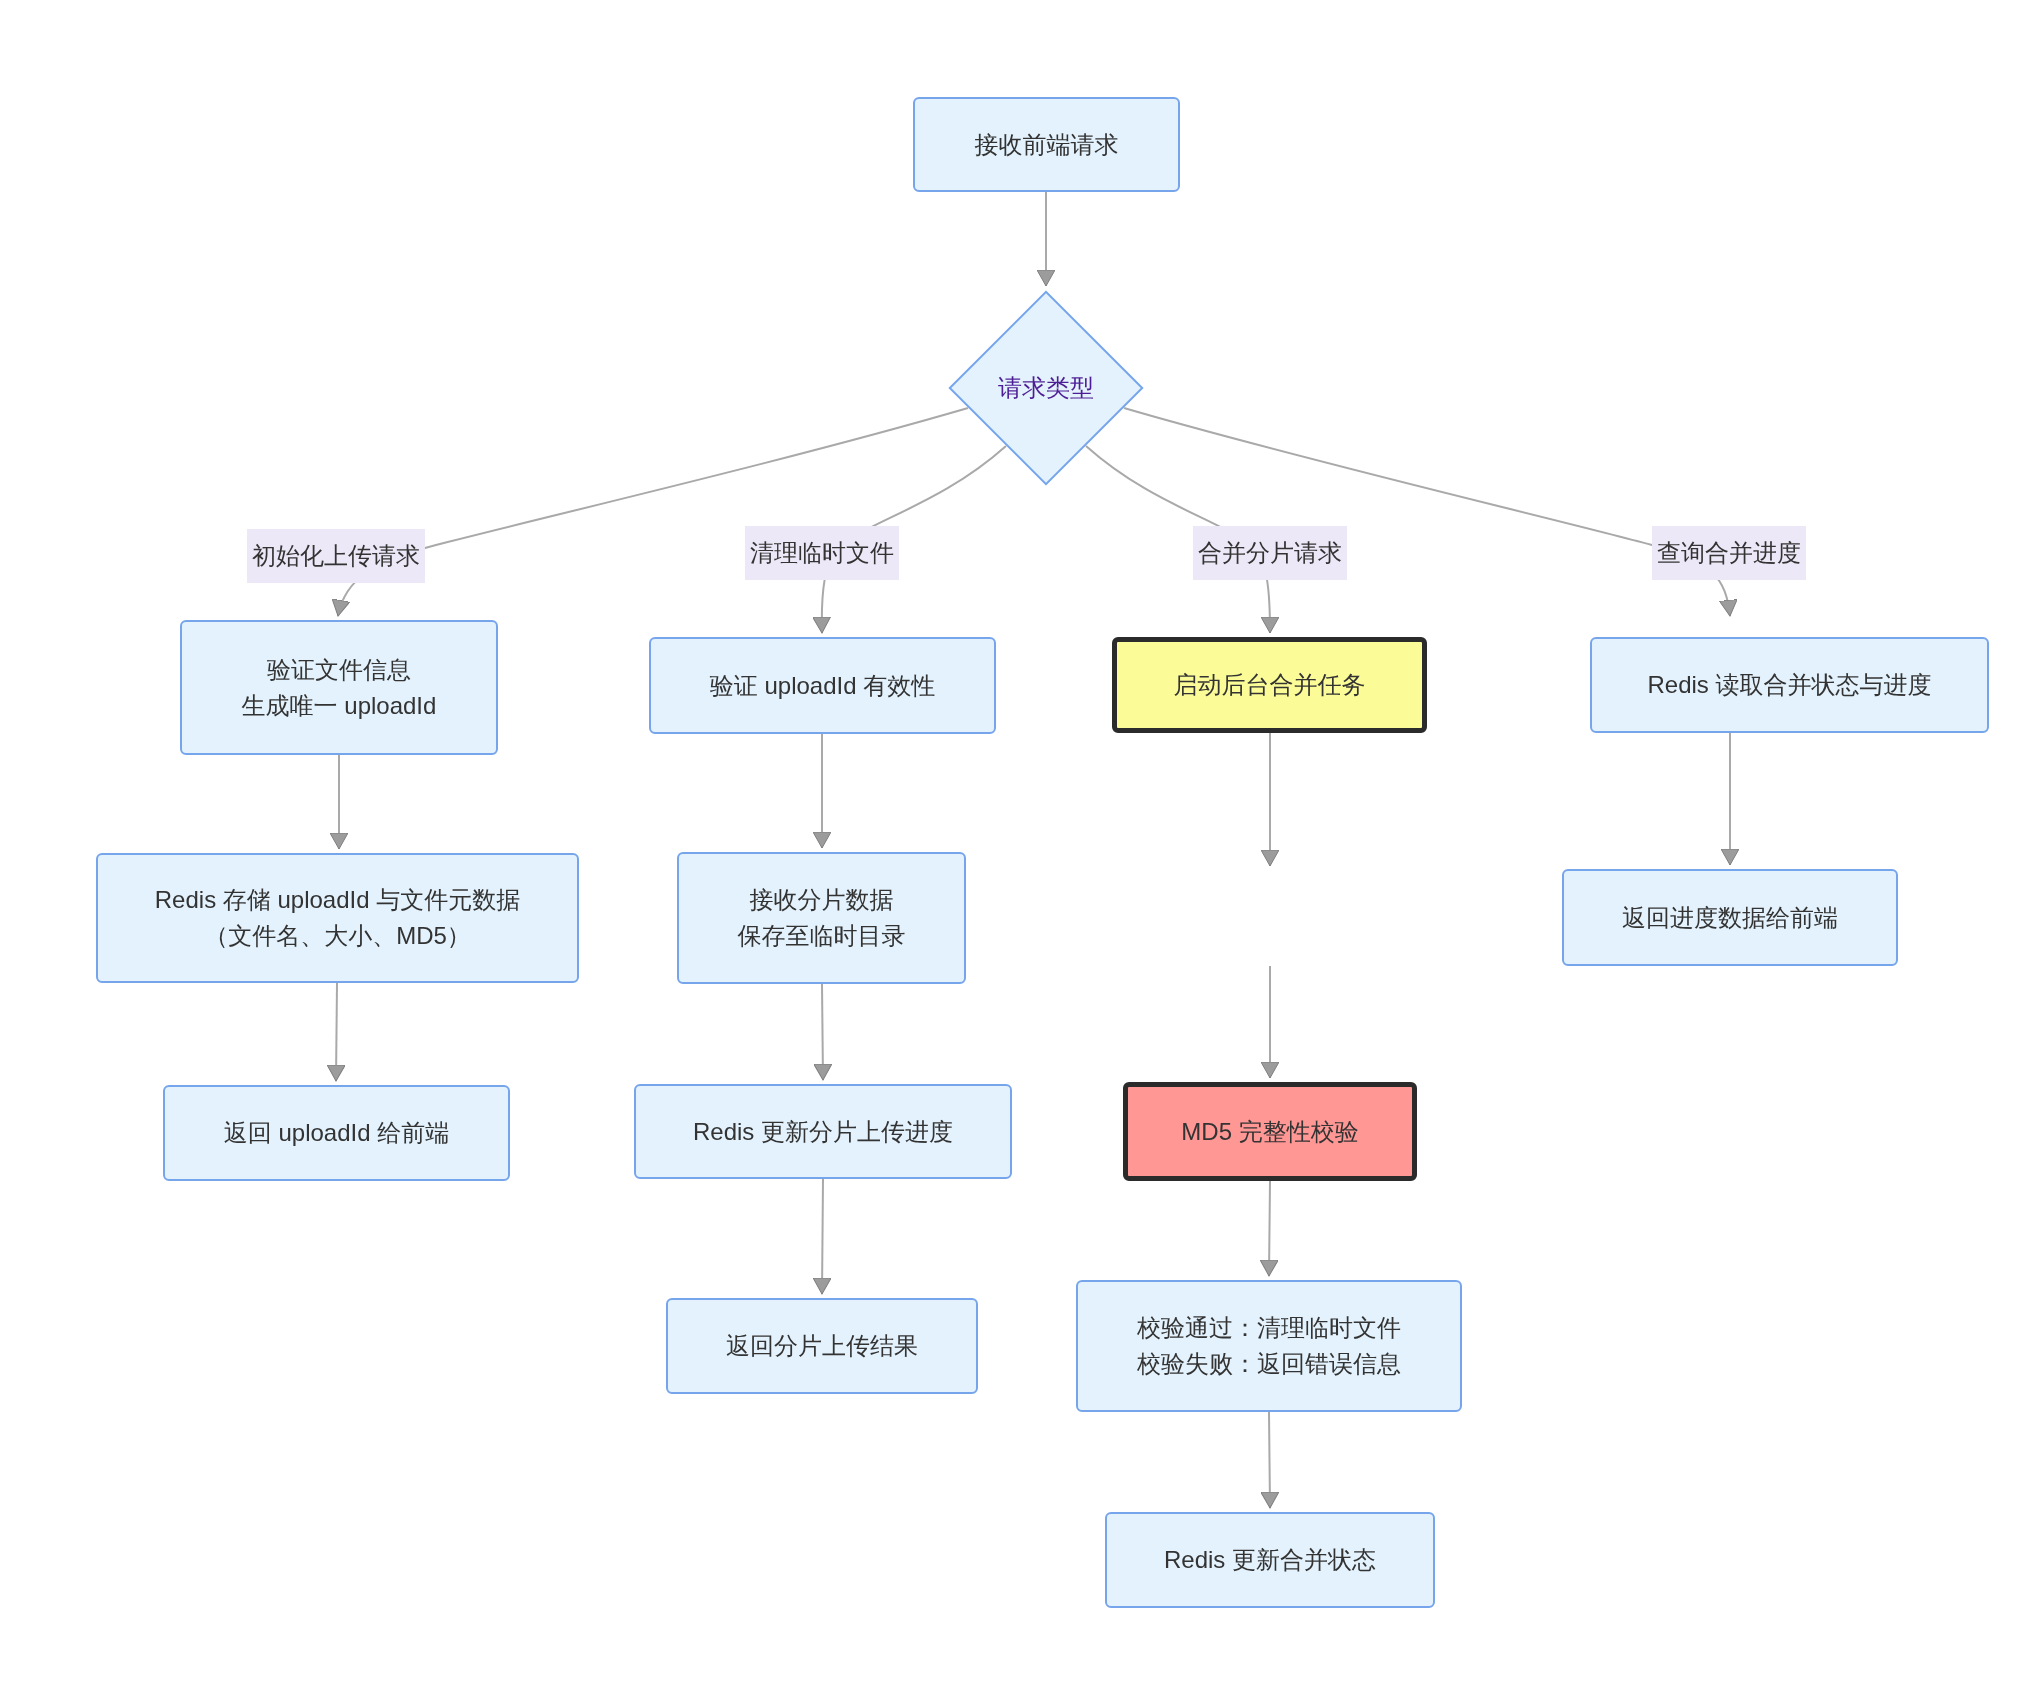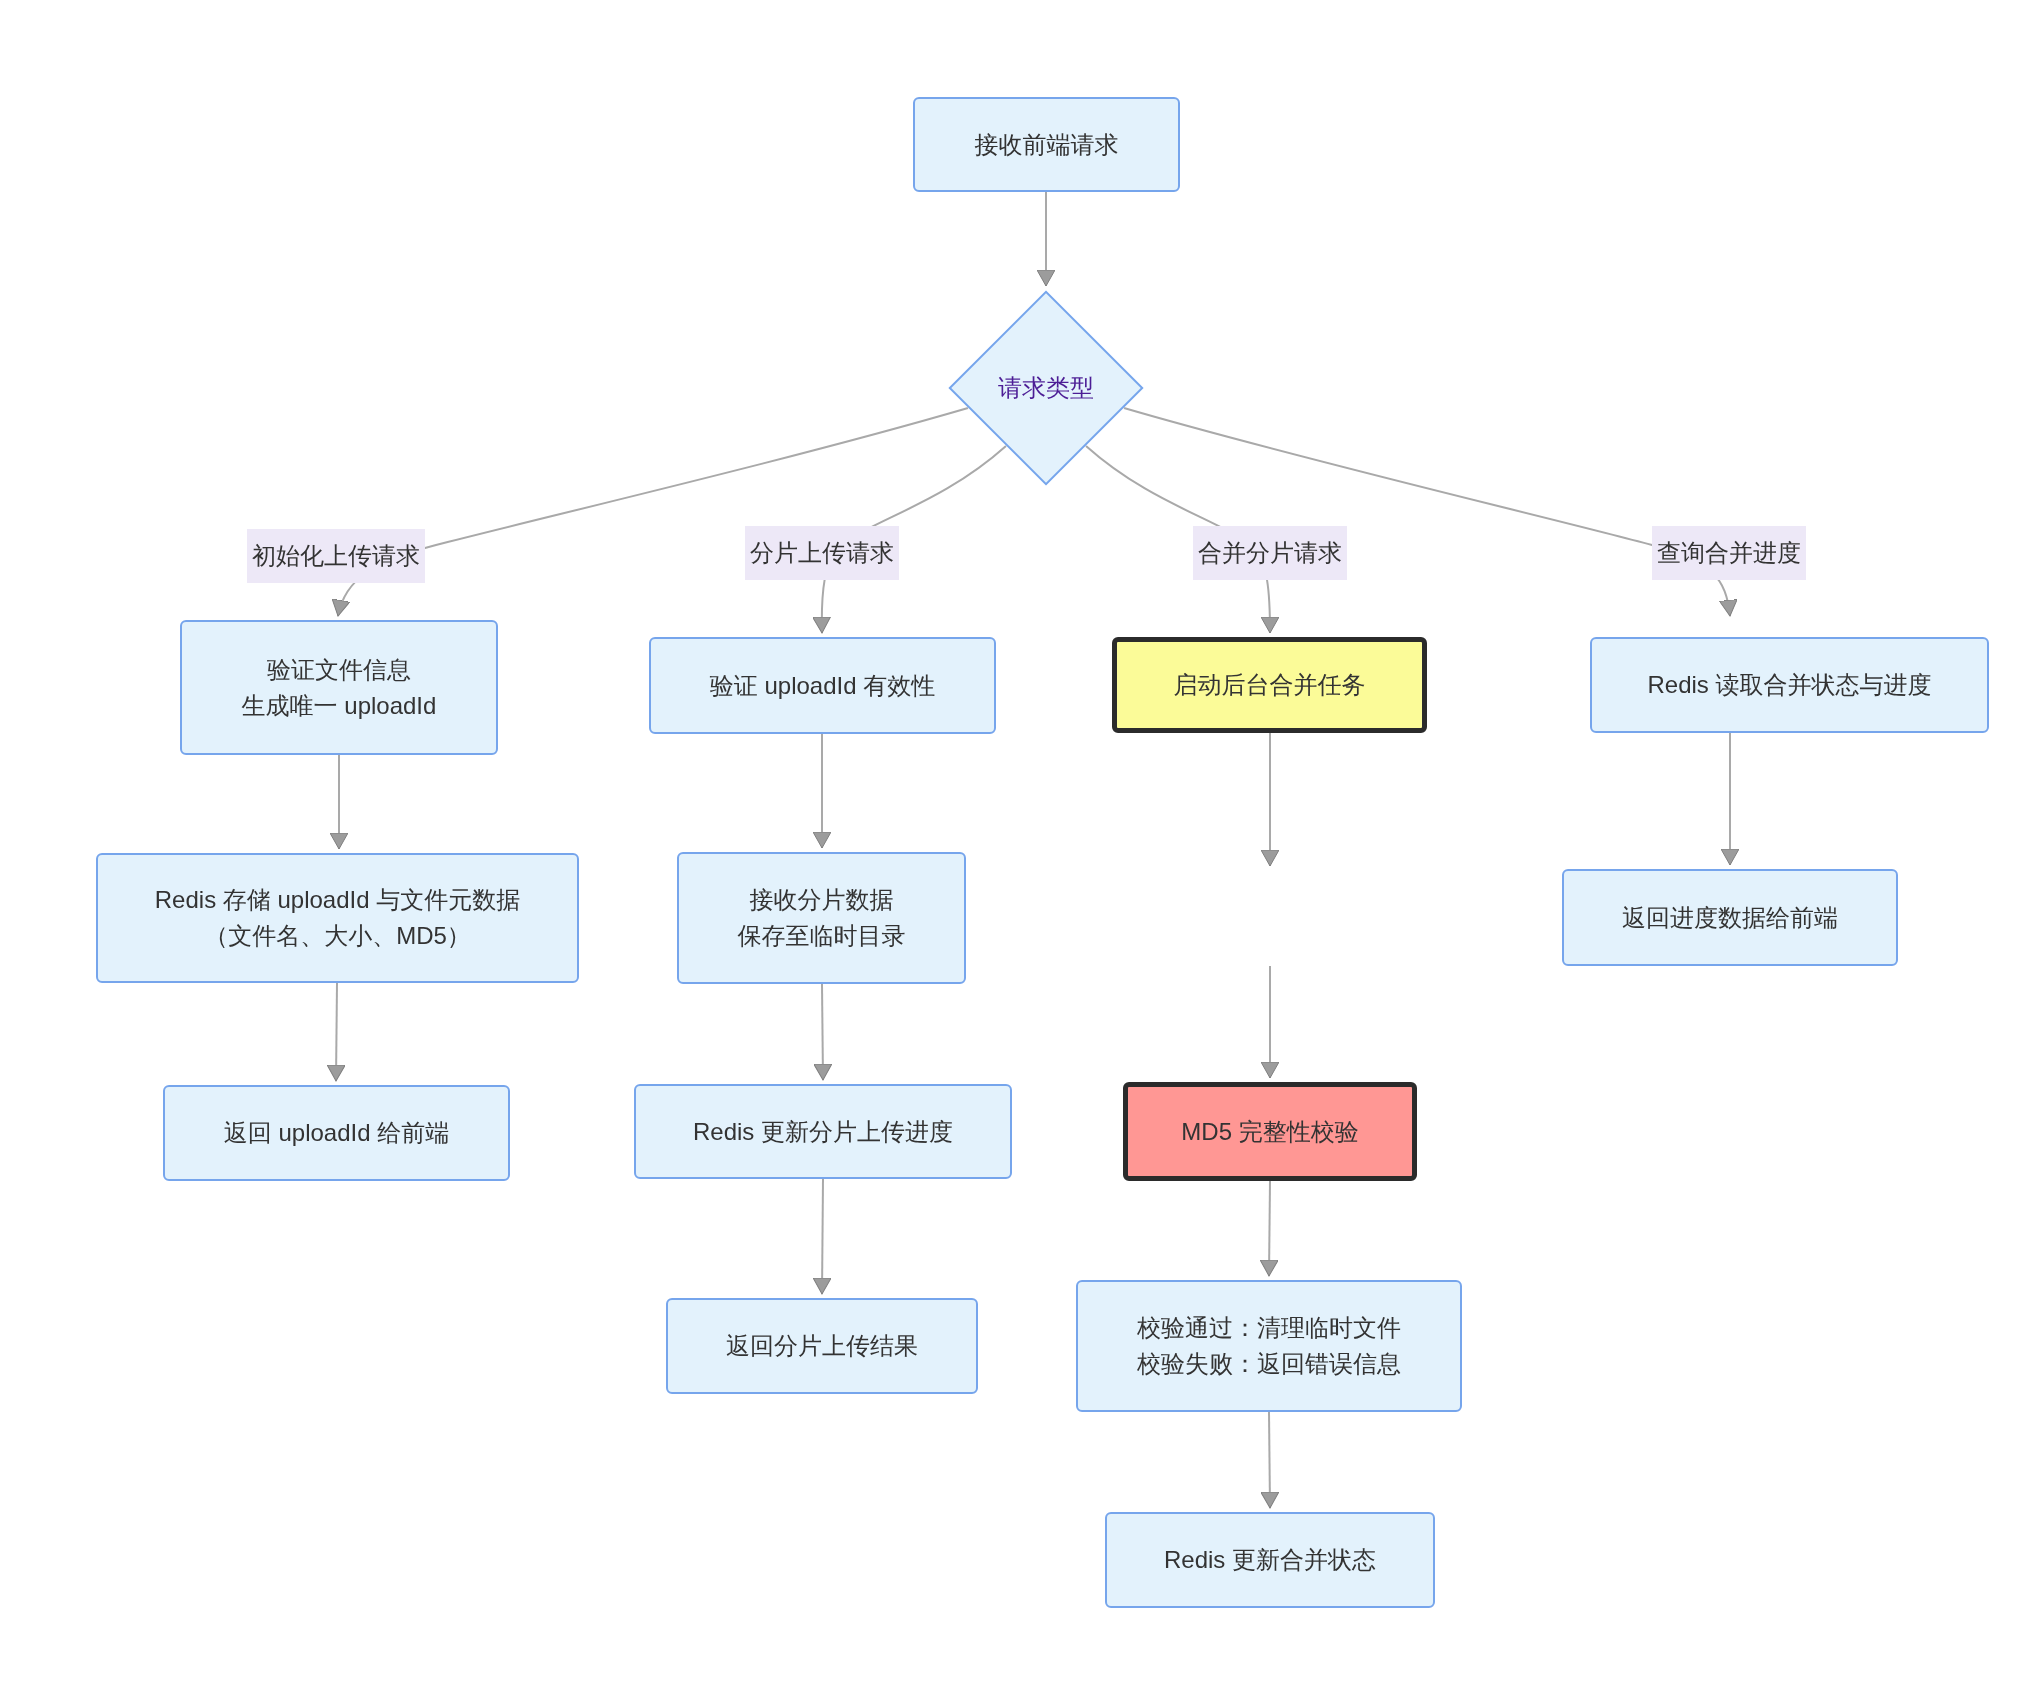--- a/index.html
+++ b/index.html
@@ -88,21 +88,21 @@
   <div class="node blue" style="left:913px;top:97px;width:267px;height:95px">
     <span class="nl">接收前端请求</span>
   </div>
 
   <div class="diamond-wrap" style="left:977px;top:319px;width:138px;height:138px">
     <div class="diamond-shape"></div>
     <span class="diamond-label">请求类型</span>
   </div>
 
   <div class="edge-label" style="left:336px;top:556px">初始化上传请求</div>
-  <div class="edge-label" style="left:822px;top:553px">分片上传请求</div>
+  <div class="edge-label" style="left:822px;top:553px">清理临时文件</div>
   <div class="edge-label" style="left:1270px;top:553px">合并分片请求</div>
   <div class="edge-label" style="left:1729px;top:553px">查询合并进度</div>
 
   <div class="node blue" style="left:180px;top:620px;width:318px;height:135px">
     <span class="nl">验证文件信息</span>
     <span class="nl">生成唯一 uploadId</span>
   </div>
   <div class="node blue" style="left:96px;top:853px;width:483px;height:130px">
     <span class="nl">Redis 存储 uploadId 与文件元数据</span>
     <span class="nl">（文件名、大小、MD5）</span>

